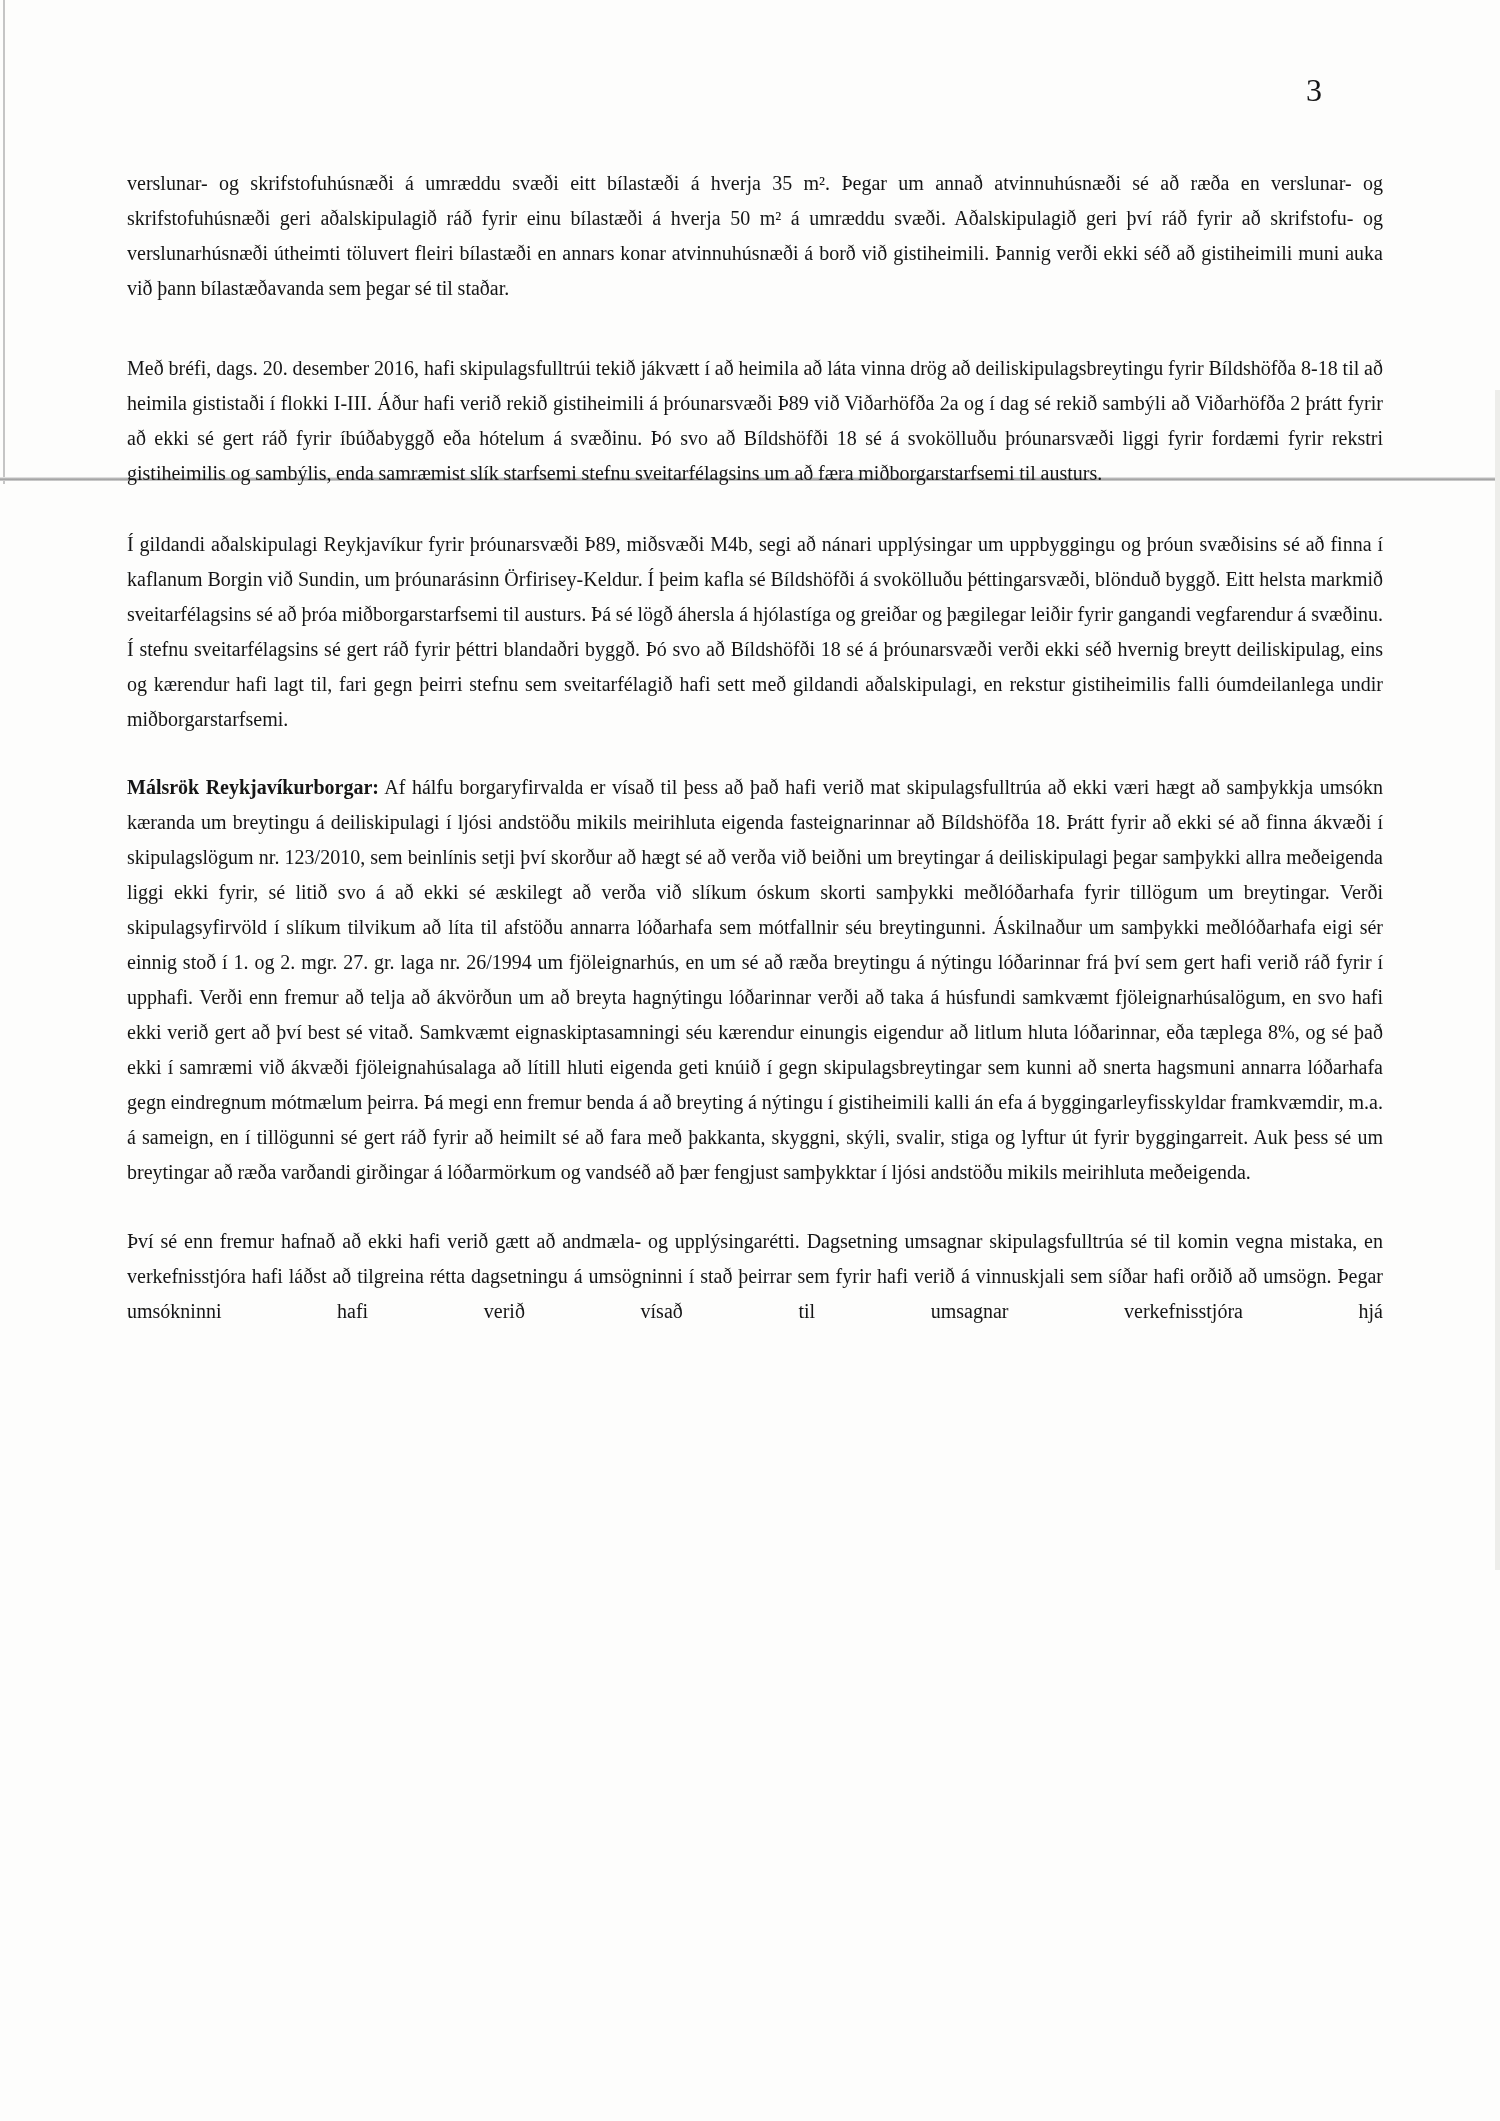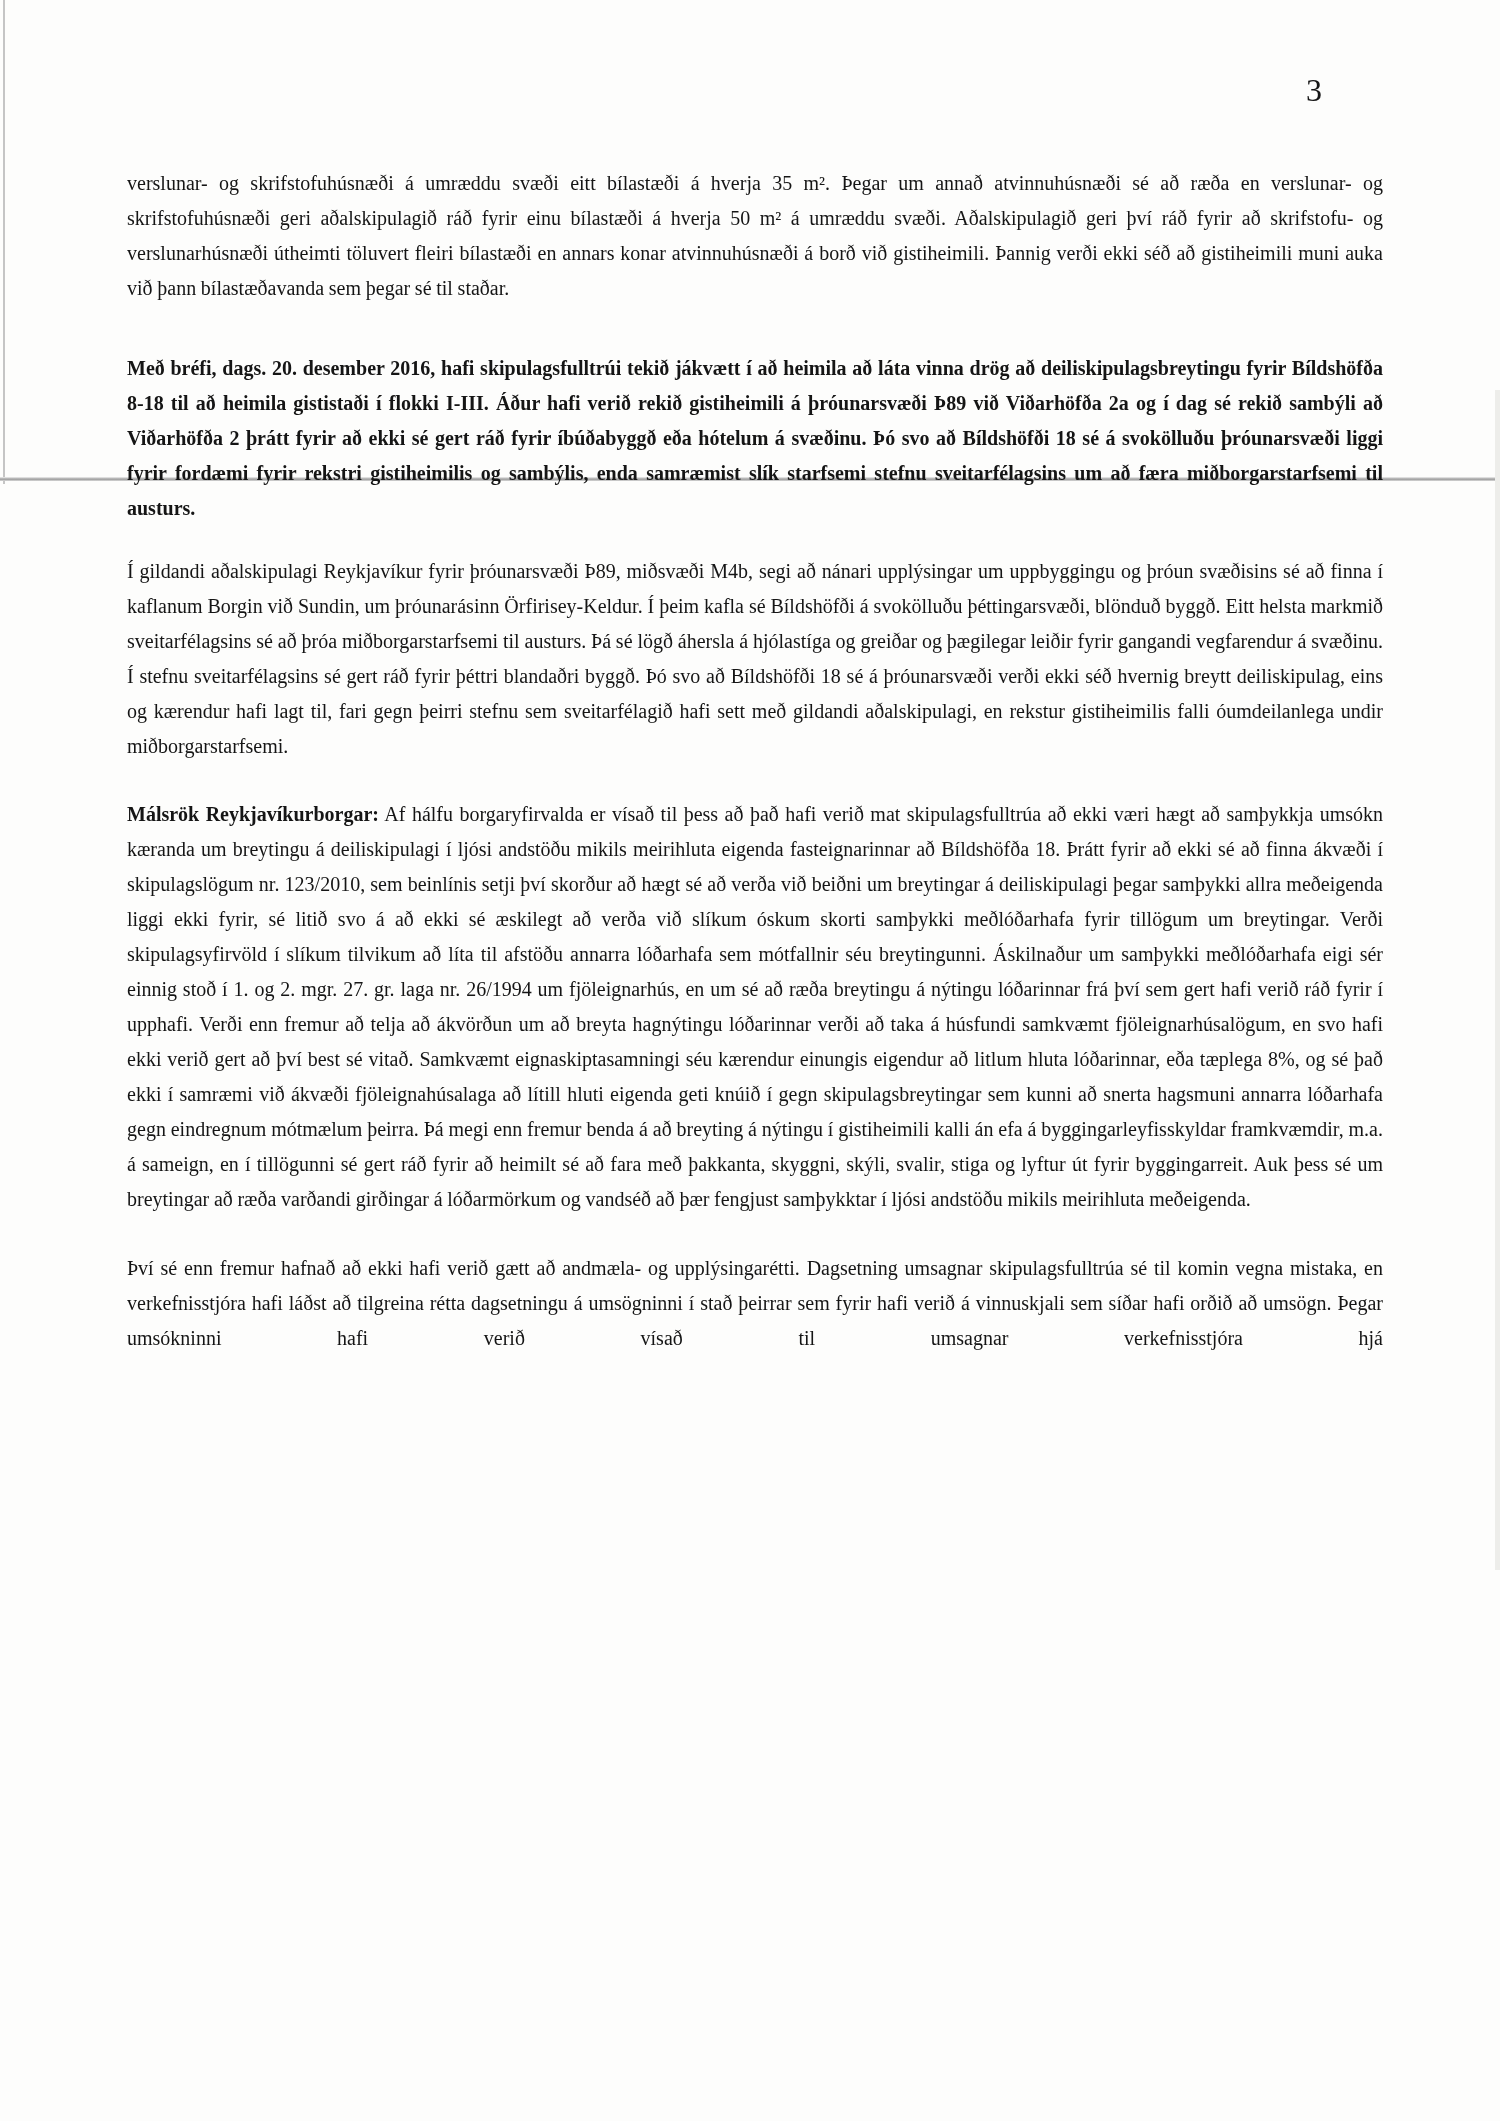--- a/index.html
+++ b/index.html
@@ -55,22 +55,22 @@
     top: 166px;
     width: 1256px;
   }
   .para {
     margin: 0;
     font-size: 20px;
     line-height: 35px;
     text-align: justify;
     word-spacing: -0.3px;
   }
-  .para.gap-a { margin-top: 45px; font-weight: bold; }
-  .para.gap-b { margin-top: 28px; font-family: Liberation Serif, serif; }
+  .para.gap-a { margin-top: 45px; }
+  .para.gap-b { margin-top: 36px; font-family: Liberation Serif, serif; }
   .para.gap-c { margin-top: 33px; }
   .para.gap-d { margin-top: 34px; }
   .para strong { font-weight: bold; }
   
   .para.continues { text-align-last: justify; }
 </style>
 </head>
 <body>
 
 <div class="page">

